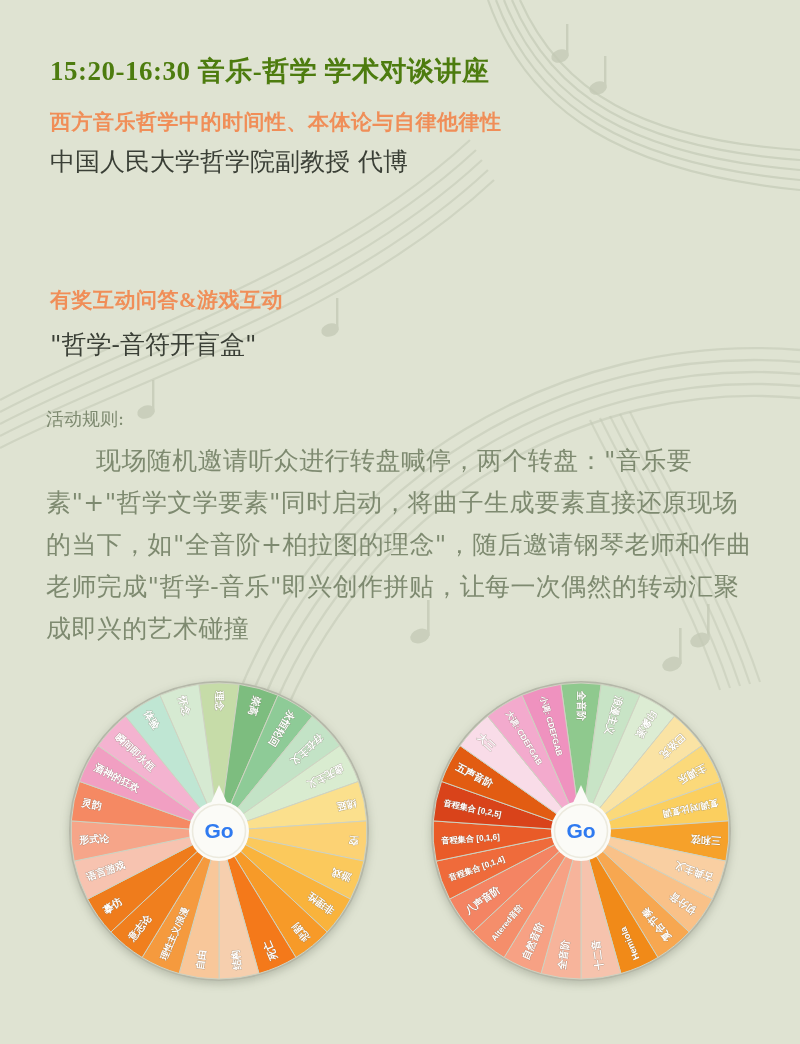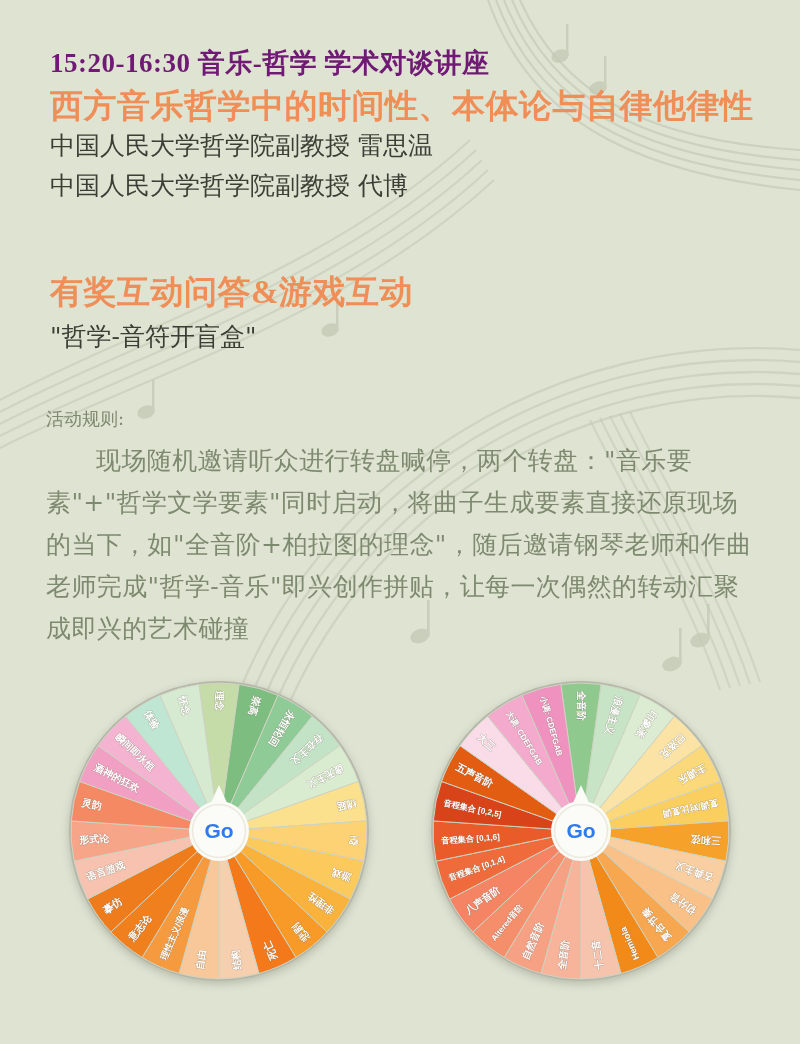--- a/index.html
+++ b/index.html
@@ -15,26 +15,27 @@
   
   .content{position:absolute;left:0;top:0;width:800px;padding:0;z-index:3;}
 
   .line{white-space:nowrap;}
 
   .sess1{position:absolute;left:50px;top:44px;}
   .sess2{position:absolute;left:50px;top:268px;}
   .rules{position:absolute;left:46px;top:398px;width:716px;}
 
   .t-time{
-    font-size:27px;font-weight:bold;color:#701a75;letter-spacing:.5px;
+    font-size:27px;font-weight:bold;color:#4d7c0f;letter-spacing:.5px;
     line-height:38px;
+    margin-top:8px;
   }
   .t-title{
-    font-size:33px;font-weight:bold;color:#f08e58;letter-spacing:.5px;
-    line-height:40px;margin-top:4px;
+    font-size:21px;font-weight:bold;color:#f08e58;letter-spacing:.5px;
+    line-height:40px;margin-top:12px;
   }
   .t-speaker{
     font-size:25px;color:#3a3f36;line-height:40px;
     font-family:"DejaVu Serif","Liberation Serif",serif;
   }
   .t-sub{
     font-size:25px;color:#3a3f36;line-height:42px;margin-top:4px;
     font-family:"DejaVu Serif","Liberation Serif",serif;
   }
   .t-rule-head{
@@ -115,21 +116,20 @@
     <ellipse cx="672" cy="664" rx="10" ry="7" transform="rotate(-20 672 664)"></ellipse>
     <rect x="679" y="628" width="2.6" height="36"></rect>
   </g>
 </svg>
 
 <div class="content">
 
   <div class="sess1">
     <div class="t-time line">15:20-16:30 音乐-哲学 学术对谈讲座</div>
     <div class="t-title line">西方音乐哲学中的时间性、本体论与自律他律性</div>
-    <div class="t-speaker line">中国人民大学哲学院副教授 雷思温</div>
     <div class="t-speaker line">中国人民大学哲学院副教授 代博</div>
   </div>
 
   <div class="sess2">
     <div class="t-title line">有奖互动问答&amp;游戏互动</div>
     <div class="t-sub line">"哲学-音符开盲盒"</div>
   </div>
 
   <div class="rules">
     <div class="t-rule-head">活动规则:</div>

